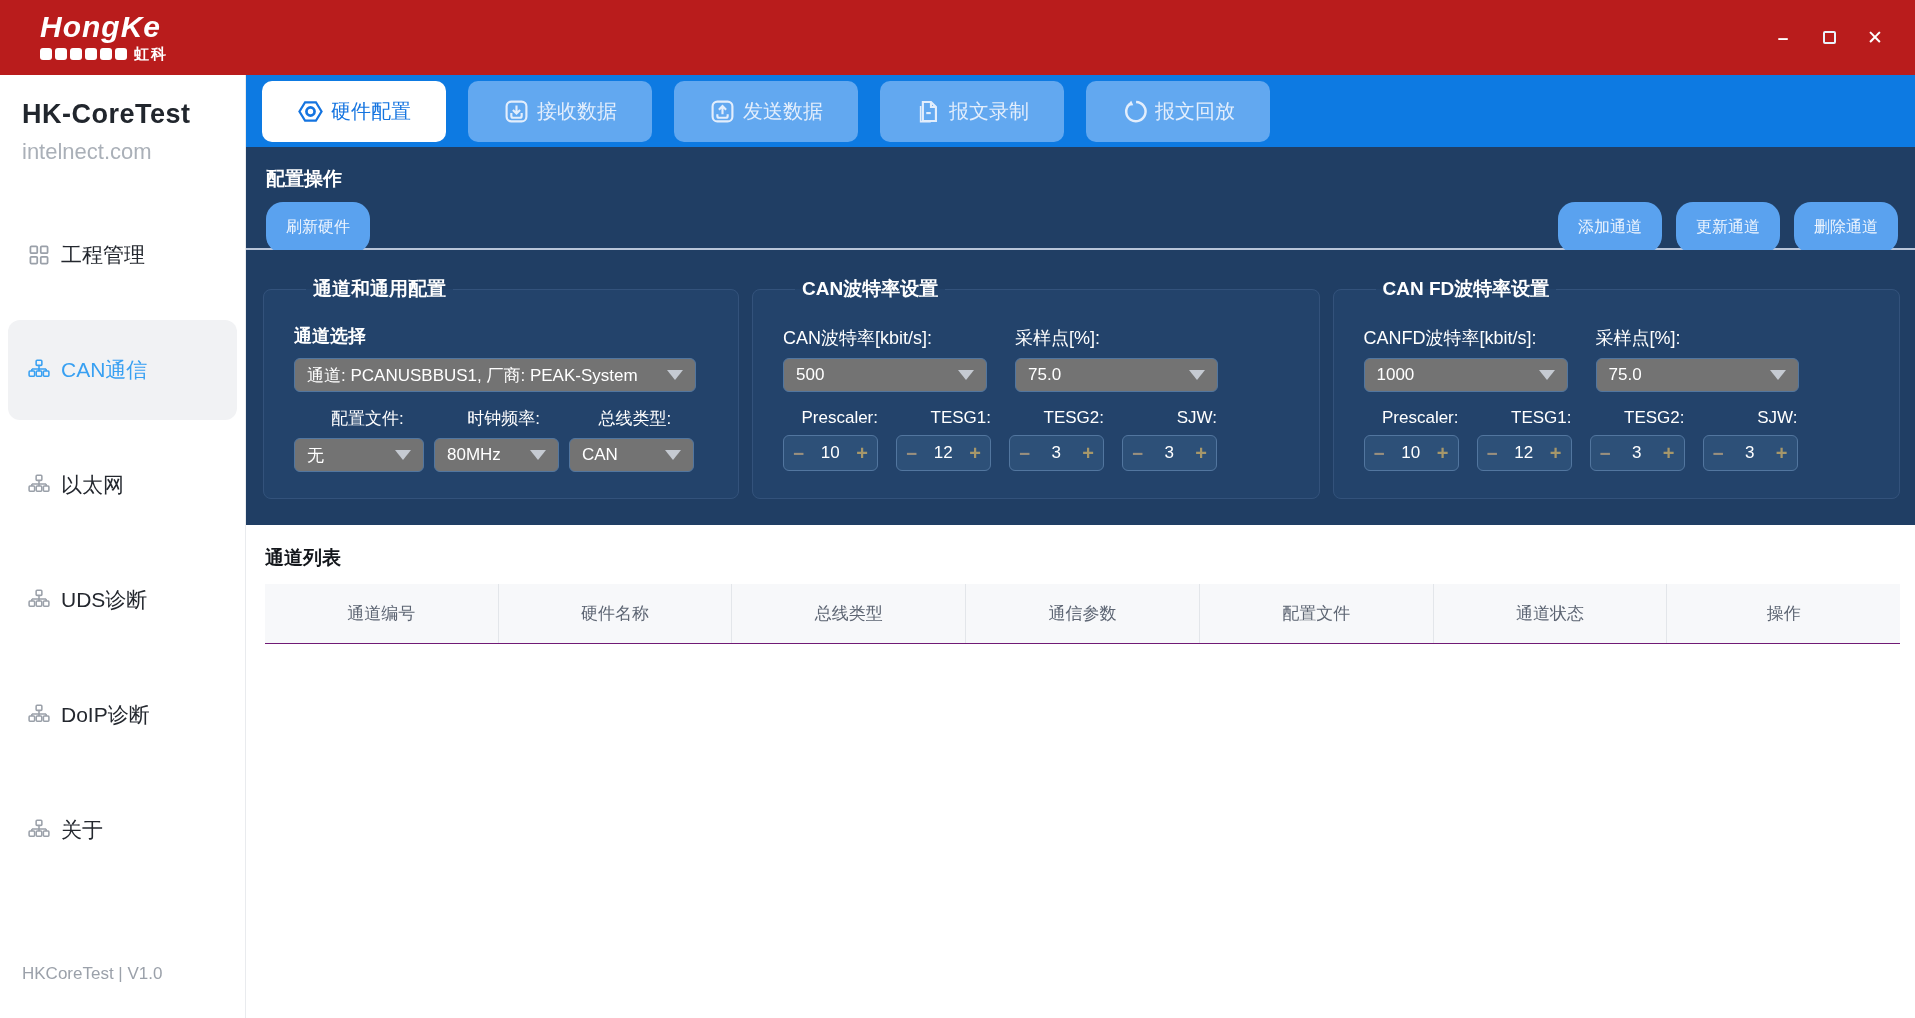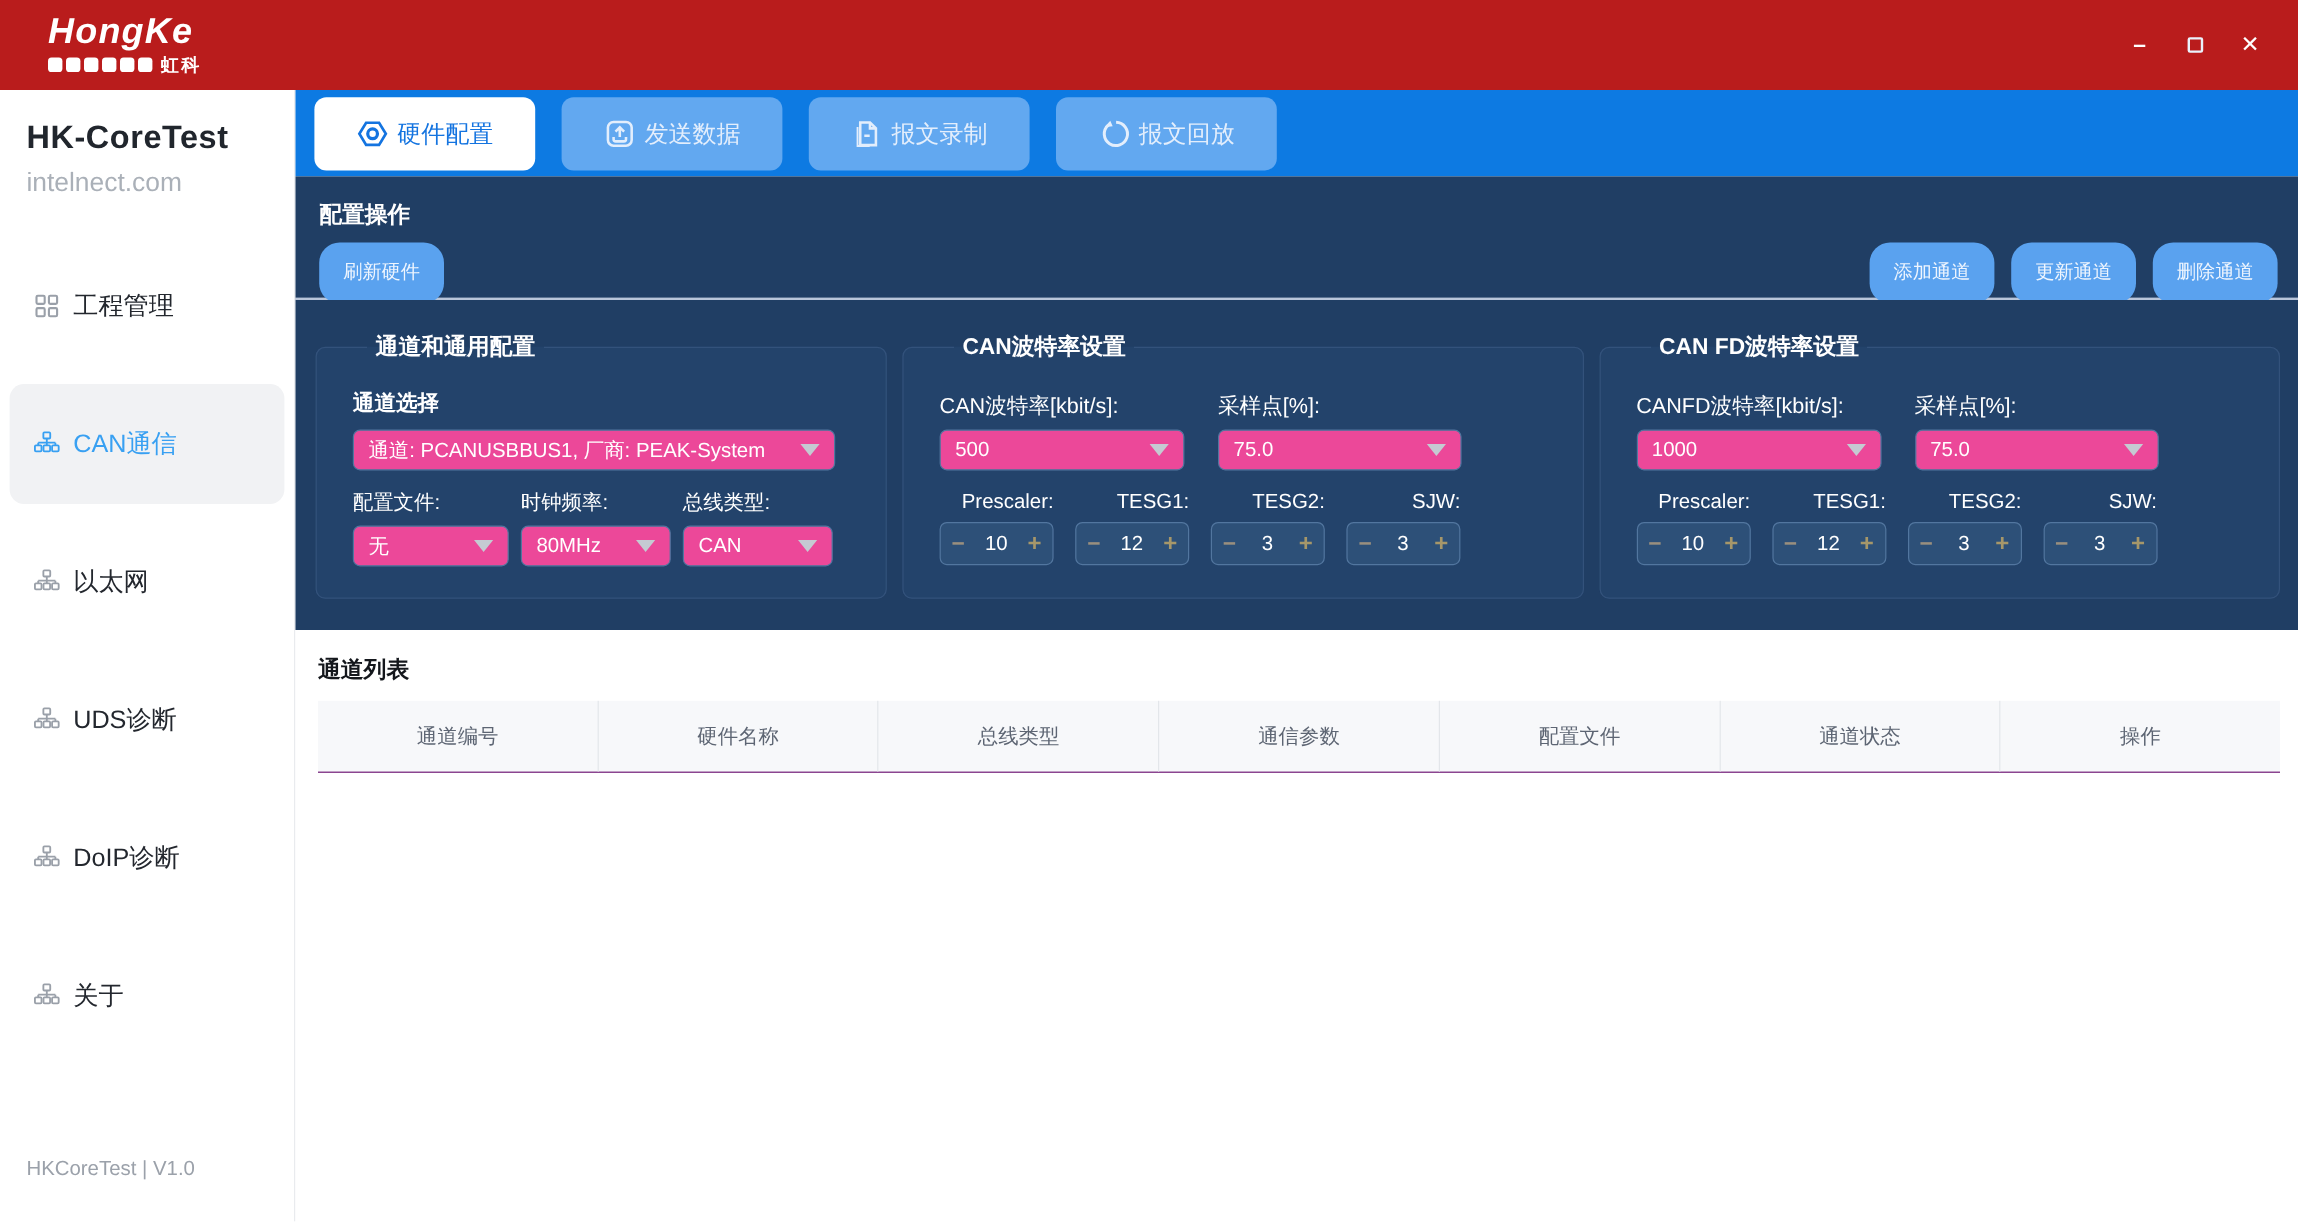--- a/index.html
+++ b/index.html
@@ -56,27 +56,27 @@
 
   
   .panels { height:275px; background:#203e64; display:flex; gap:13px; padding:0 15px 0 17px; }
   fieldset.panel { border:1px solid #33527b; border-radius:8px; background:#23436b;
     margin-top:26px; height:223px; padding:0 18px 0 30px; min-width:0; }
   fieldset.panel legend { color:#ffffff; font-size:19px; font-weight:700; padding:0 7px; margin-left:12px; }
   .panel-1 { width:476px; flex:none; }
   .panel-2, .panel-3 { flex:1; }
   .flabel { color:#fff; font-size:18px; }
   .flabel.bold { font-weight:700; }
-  .dropdown { height:34px; background:#ec4899; border:1px solid #52769f; border-radius:6px;
+  .dropdown { height:34px; background:#737373; border:1px solid #52769f; border-radius:6px;
     display:flex; align-items:center; padding:0 12px; color:#fff; font-size:17px; cursor:pointer; }
   .dd-arrow { margin-left:auto; width:0; height:0; border-left:8px solid transparent;
     border-right:8px solid transparent; border-top:10px solid #c5cad2; }
   .sel-label { margin-top:22px; }
   .sel-main { width:402px; margin-top:10px; }
-  .triple-labels { display:flex; gap:10px; margin-top:15px; }
+  .triple-labels { display:flex; gap:10px; margin-top:15px;margin-left:37px; }
   .triple-labels .flabel { font-size:17px; }
   .tl-1 { width:130px; } .tl-2 { width:125px; } .tl-3 { width:125px; }
   .triple-dds { display:flex; gap:10px; margin-top:8px; }
   .dd-s1 { width:130px; } .dd-s2 { width:125px; } .dd-s3 { width:125px; }
   .pair-labels { display:flex; margin-top:24px; }
   .pair-labels .flabel { font-size:18px; }
   .pl-1 { width:204px; margin-right:28px; } .pl-2 { width:203px; }
   .pair-dds { display:flex; margin-top:8px; }
   .dd-b1 { width:204px; margin-right:28px; } .dd-b2 { width:203px; }
   .quad-labels { display:flex; gap:18px; margin-top:16px;text-align:right; }
@@ -221,20 +221,30 @@
             <path d="M7.2 3.8h9.6L21.8 12l-5 8.2H7.2L2.2 12z"></path>
             <circle cx="12" cy="12" r="3.6" stroke-width="2.4"></circle>
           </svg>
         </span>
         <span>硬件配置</span>
       </div>
       <div class="tab">
         <span class="ticon">
           <svg width="27" height="27" viewBox="0 0 24 24" fill="none" stroke="currentColor" stroke-width="1.9">
             <rect x="3.2" y="3.2" width="17.6" height="17.6" rx="4.2"></rect>
+            <path d="M12 6.6v7 M8.8 10.6l3.2 3.2 3.2-3.2"></path>
+            <path d="M7.4 13.4v2.6c0 .9.7 1.6 1.6 1.6h6c.9 0 1.6-.7 1.6-1.6v-2.6"></path>
+          </svg>
+        </span>
+        <span>接收数据</span>
+      </div>
+      <div class="tab">
+        <span class="ticon">
+          <svg width="27" height="27" viewBox="0 0 24 24" fill="none" stroke="currentColor" stroke-width="1.9">
+            <rect x="3.2" y="3.2" width="17.6" height="17.6" rx="4.2"></rect>
             <path d="M12 14.4v-7 M8.8 10.4l3.2-3.2 3.2 3.2"></path>
             <path d="M7.4 14.4v1.6c0 .9.7 1.6 1.6 1.6h6c.9 0 1.6-.7 1.6-1.6v-1.6"></path>
           </svg>
         </span>
         <span>发送数据</span>
       </div>
       <div class="tab">
         <span class="ticon">
           <svg width="27" height="27" viewBox="0 0 24 24" fill="none" stroke="currentColor" stroke-width="1.9">
             <path d="M7 3.6h7.2l4.4 4.4v12.4H7z"></path>

